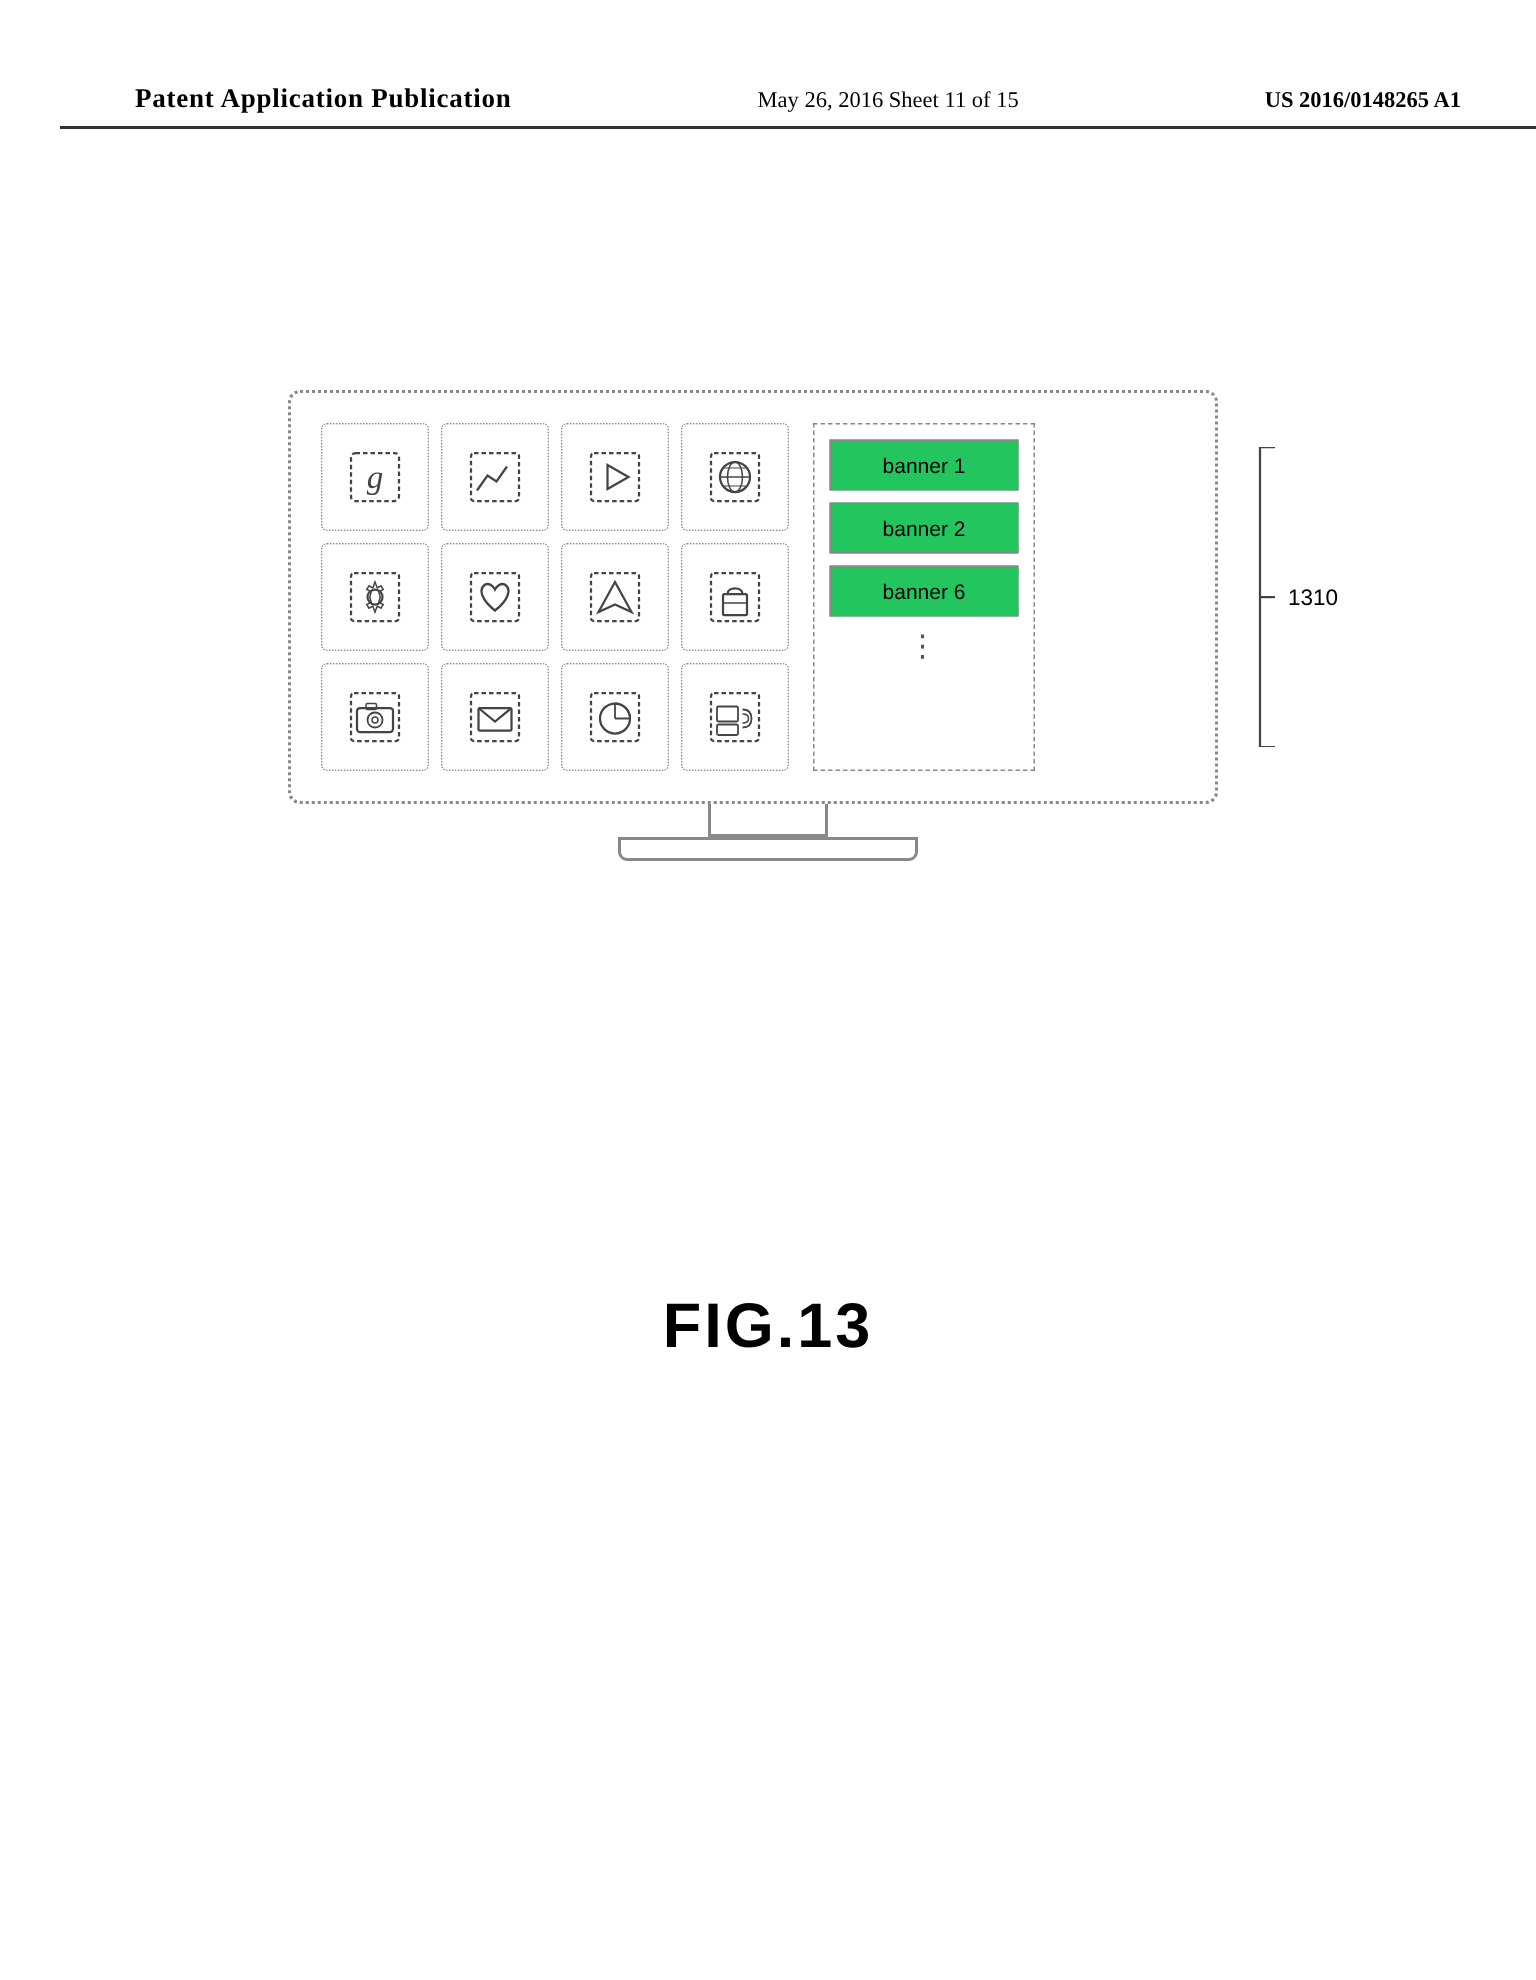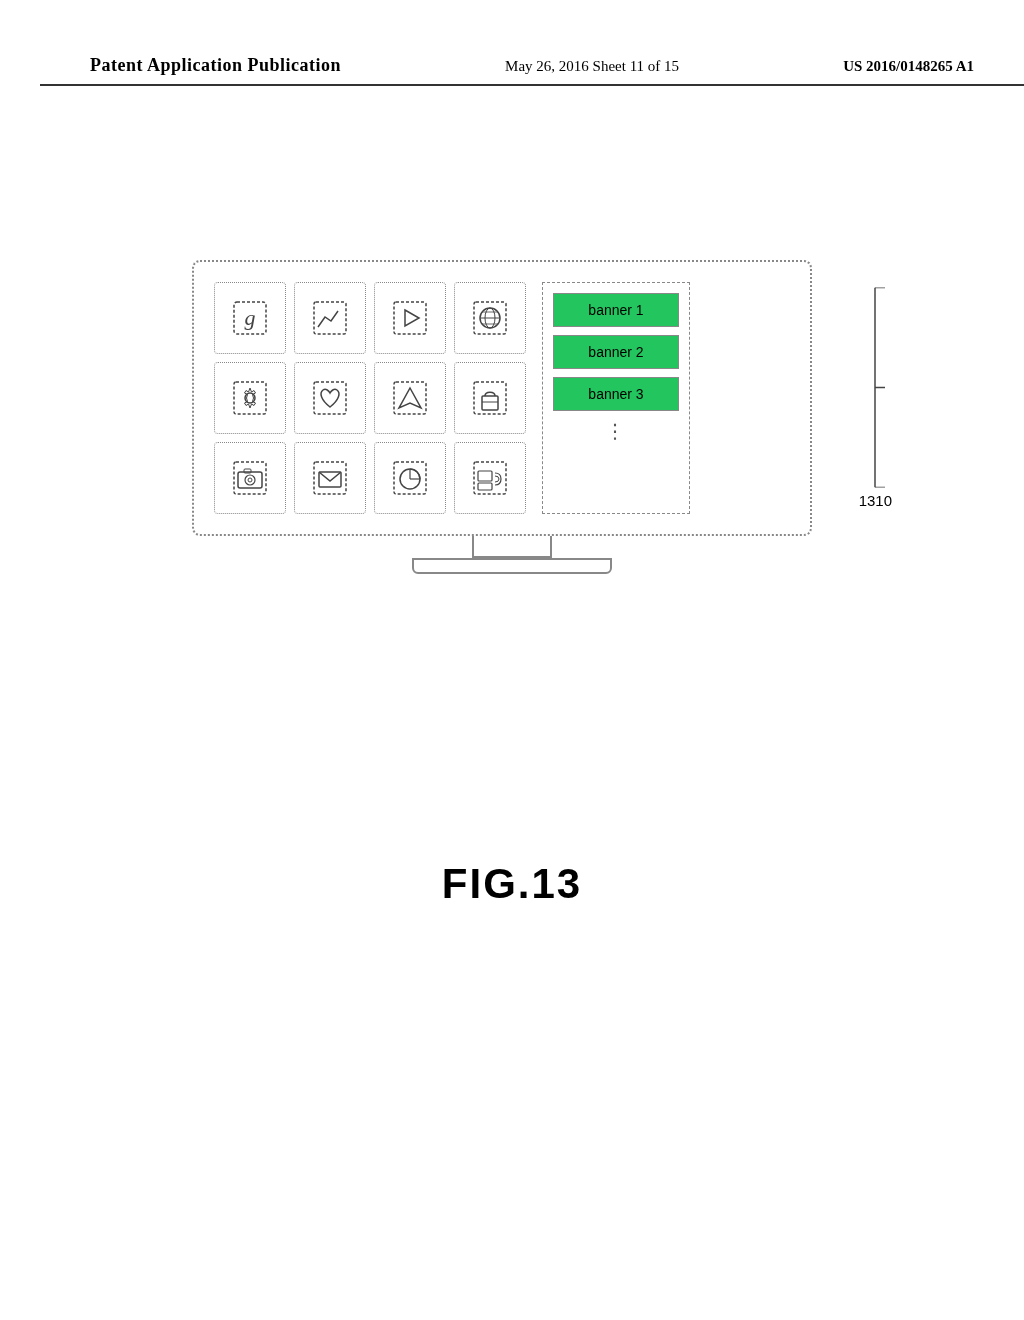--- a/index.html
+++ b/index.html
@@ -277,29 +277,29 @@
               <path d="M24 14 Q30 14 30 20 Q30 26 24 26" stroke="#444" stroke-width="1.2" fill="none"></path>
               <path d="M24 17 Q28 17 28 20 Q28 23 24 23" stroke="#444" stroke-width="1" fill="none"></path>
             </svg>
           </div>
 
         </div>
 
         <div class="banner-panel">
           <div class="banner-item">banner 1</div>
           <div class="banner-item">banner 2</div>
-          <div class="banner-item">banner 3</div>
+          <div class="banner-item">banner 6</div>
           <div class="banner-dots">⋮</div>
         </div>
 
       </div>
     </div>
 
     
-    <div style="position:absolute; right:-80px; top:50%; transform:translateY(-50%); display:flex; align-items:center; gap:4px;flex-direction:column;">
+    <div style="position:absolute; right:-80px; top:50%; transform:translateY(-50%); display:flex; align-items:center; gap:4px;">
       <svg width="30" height="200" viewBox="0 0 30 200" fill="none" stroke="#444" stroke-width="1.5">
         <line x1="15" y1="0" x2="15" y2="200"></line>
         <line x1="15" y1="0" x2="25" y2="0"></line>
         <line x1="15" y1="200" x2="25" y2="200"></line>
         <line x1="15" y1="100" x2="25" y2="100"></line>
       </svg>
       <span style="font-size:15px; font-family:Arial,sans-serif; white-space:nowrap;">1310</span>
     </div>
 
   </div>

